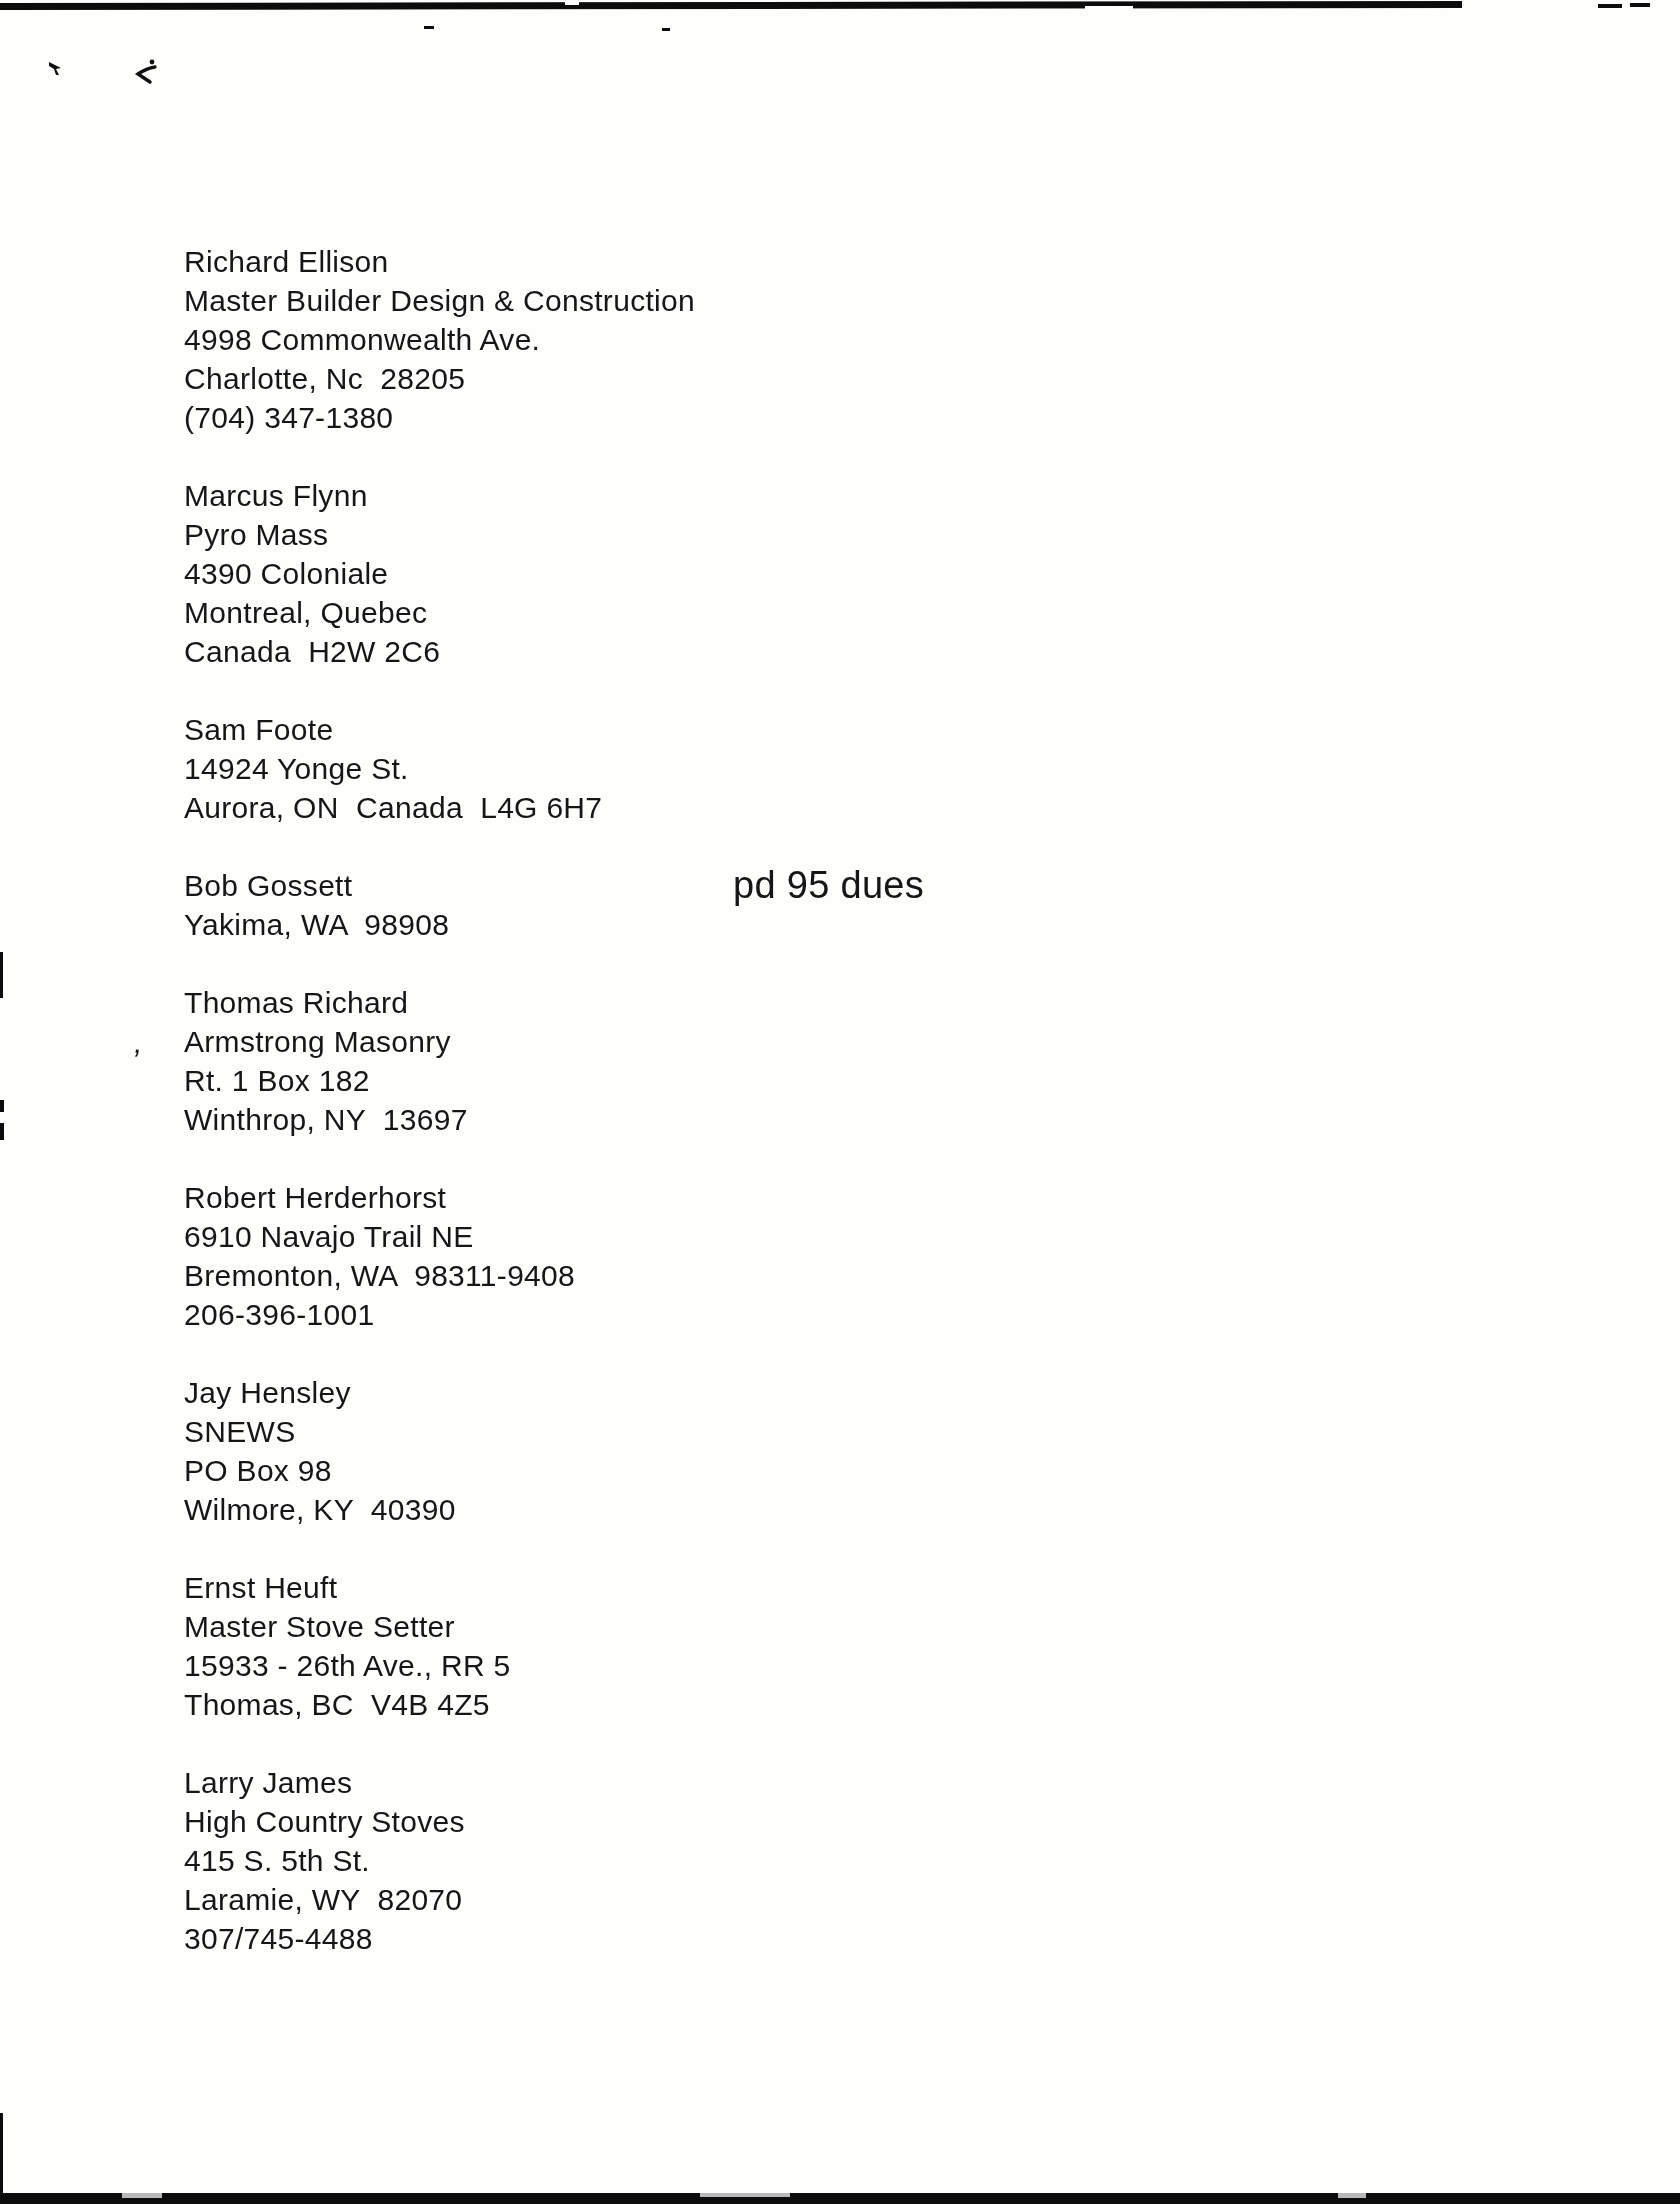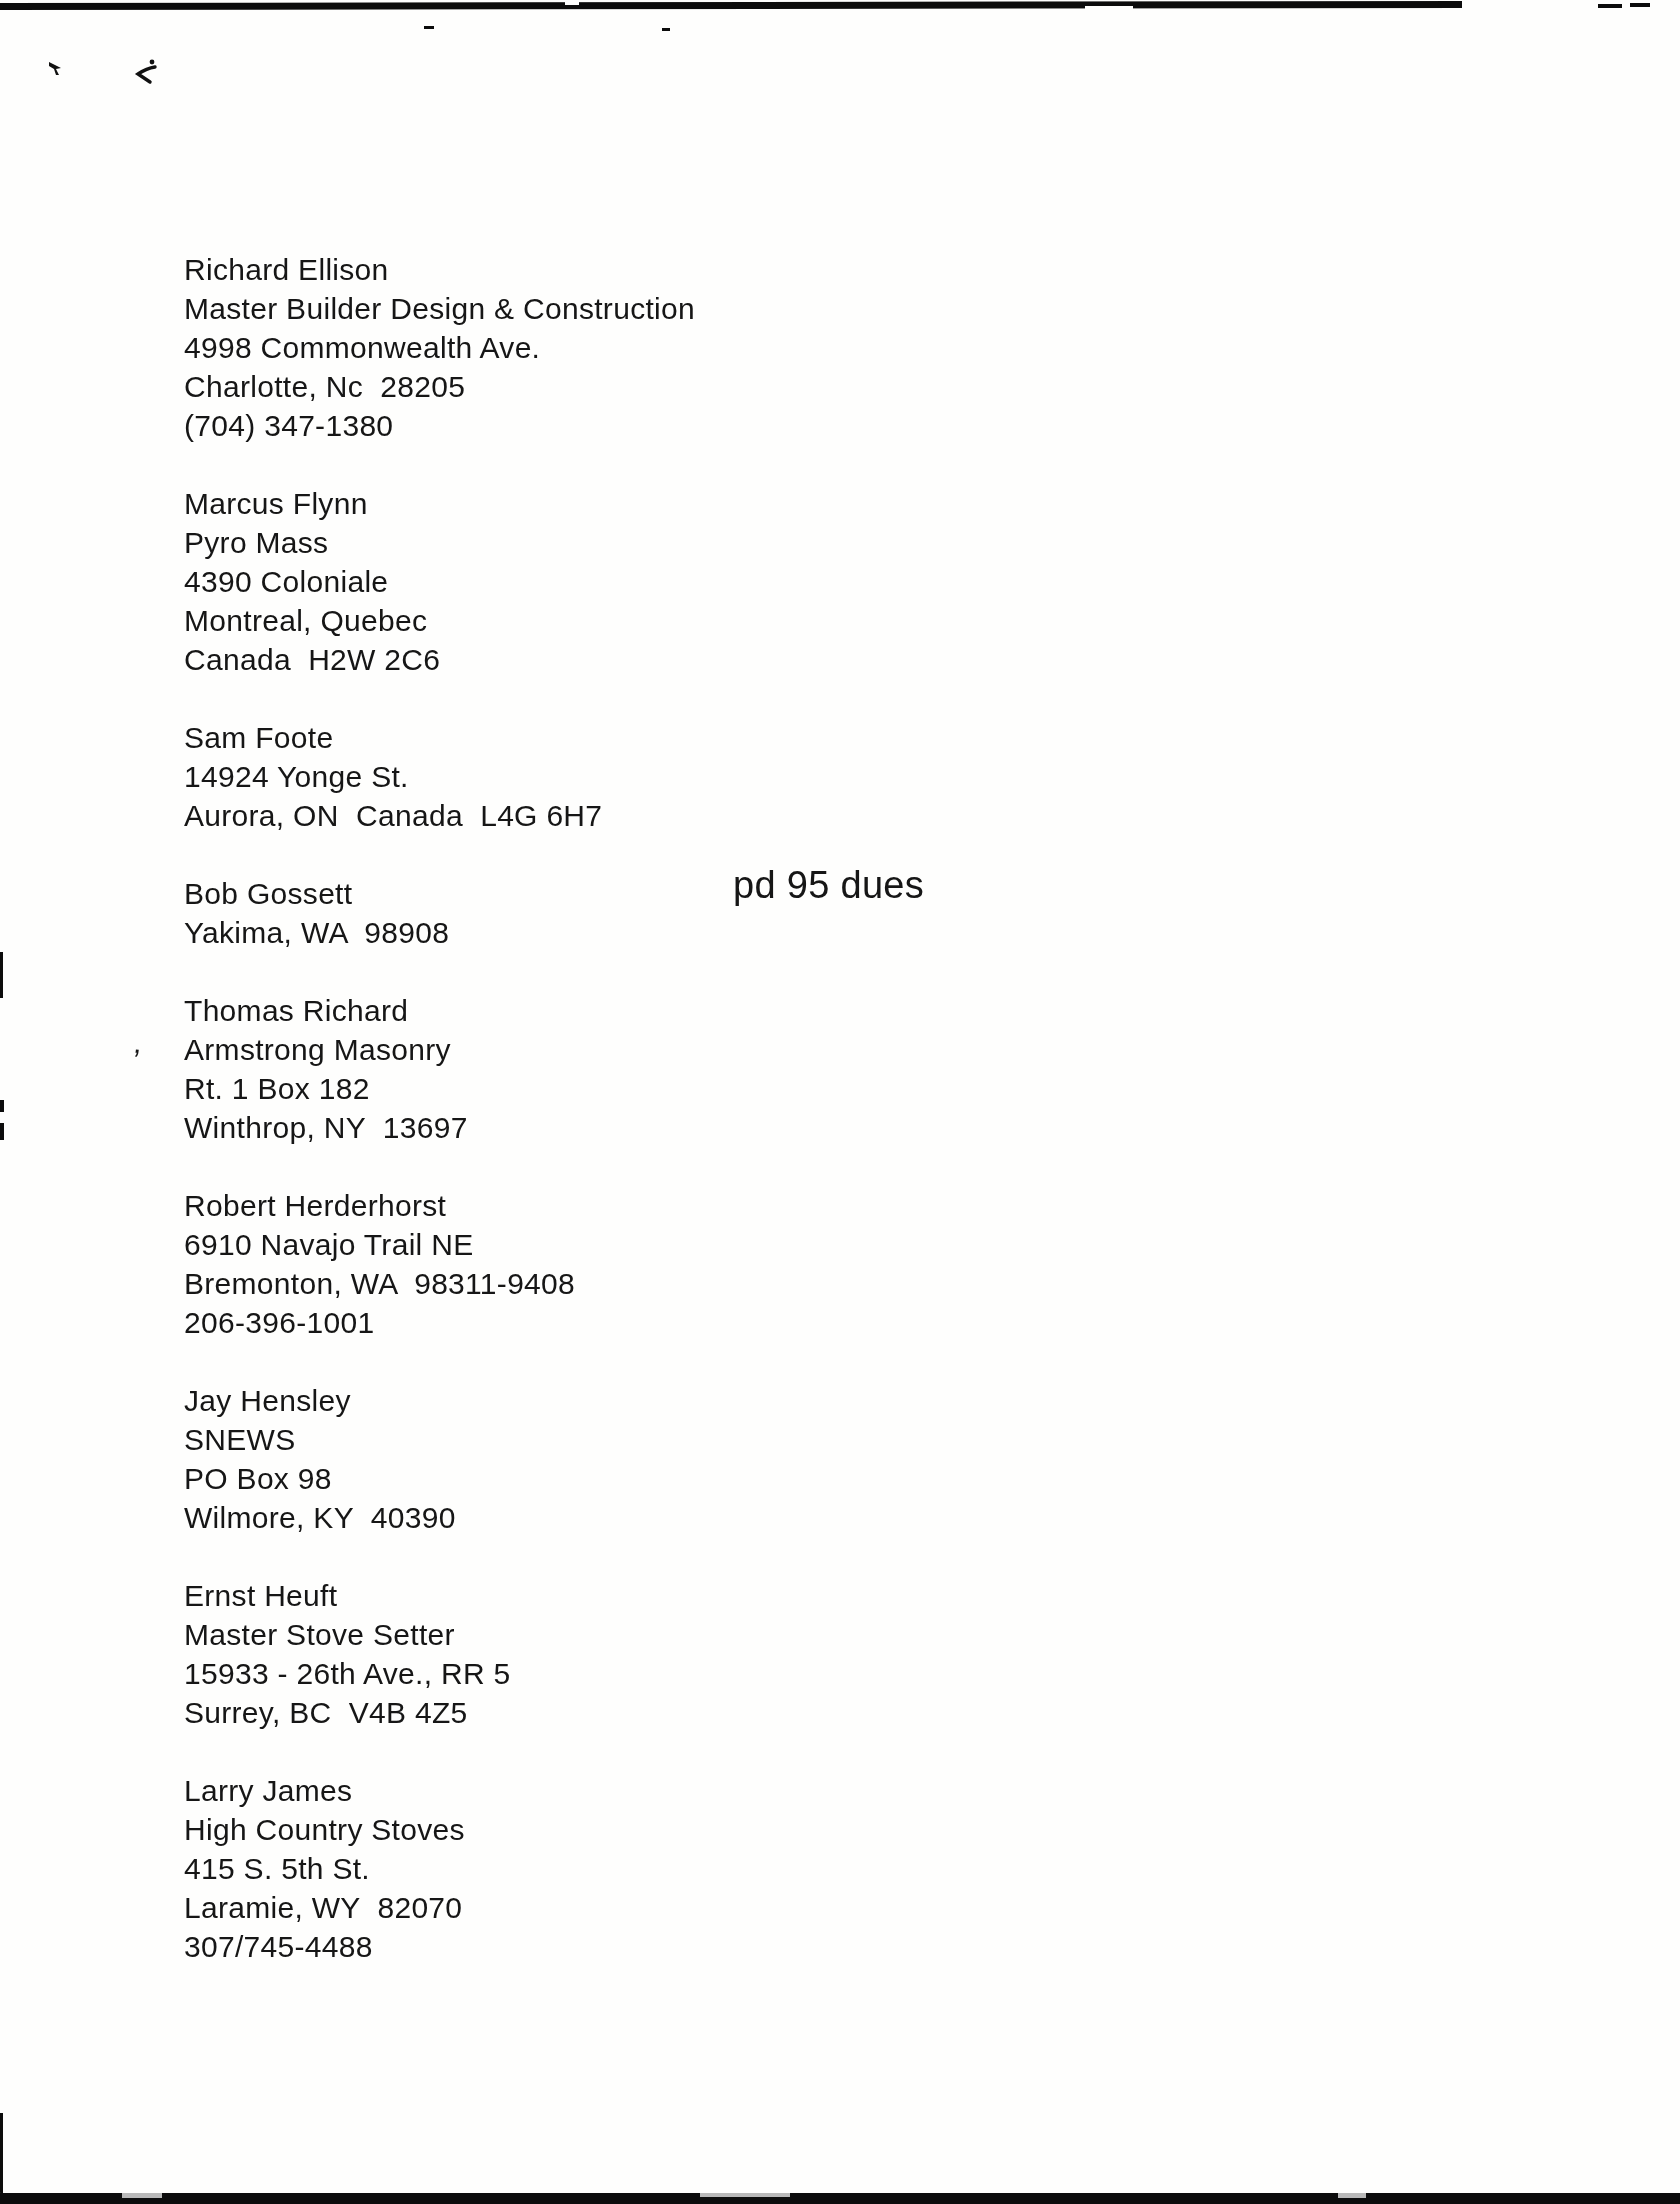--- a/index.html
+++ b/index.html
@@ -8,21 +8,21 @@
     width: 1680px;
     height: 2204px;
     background: #fefefd;
     overflow: hidden;
     font-family: "Liberation Sans", "DejaVu Sans", sans-serif;
   }
   
   #address-list {
     position: absolute;
     left: 184px;
-    top: 250px;
+    top: 242px;
     color: #161616;
     font-size: 30px;
     letter-spacing: 0.3px;
   }
   .contact-block { margin: 0 0 39px 0; }
   .line {
     height: 39px;
     line-height: 39px;
     white-space: pre;
   }
@@ -144,21 +144,21 @@
       <div class="line">Jay Hensley</div>
       <div class="line">SNEWS</div>
       <div class="line">PO Box 98</div>
       <div class="line">Wilmore, KY  40390</div>
     </div>
 
     <div class="contact-block">
       <div class="line">Ernst Heuft</div>
       <div class="line">Master Stove Setter</div>
       <div class="line">15933 - 26th Ave., RR 5</div>
-      <div class="line">Surrey, BC  V4B 4Z5</div>
+      <div class="line">Thomas, BC  V4B 4Z5</div>
     </div>
 
     <div class="contact-block">
       <div class="line">Larry James</div>
       <div class="line">High Country Stoves</div>
       <div class="line">415 S. 5th St.</div>
       <div class="line">Laramie, WY  82070</div>
       <div class="line">307/745-4488</div>
     </div>
 

